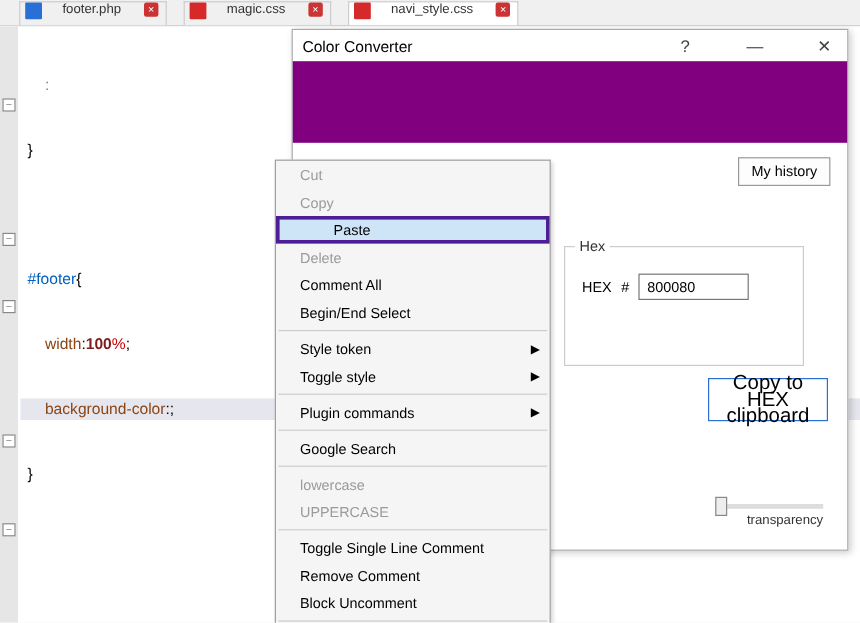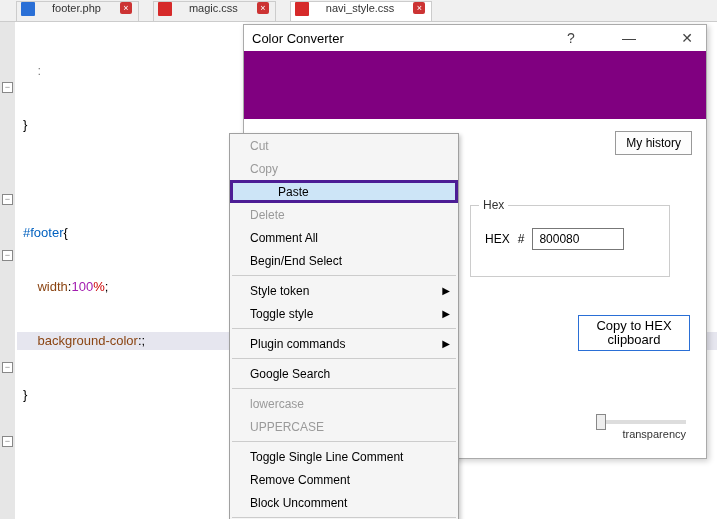--- a/index.html
+++ b/index.html
@@ -17,47 +17,47 @@
 
   
   .editor { position: absolute; top: 22px; left: 0; right: 0; bottom: 0; background: #fff; font-family: Consolas, monospace; font-size: 13px; line-height: 18px; }
   .gutter { position: absolute; left: 0; top: 0; bottom: 0; width: 15px; background: #e6e6e6; }
   .fold { position: absolute; left: 2px; width: 11px; height: 11px; border: 1px solid #888; background: #fff; color: #888; font-size: 9px; display: flex; align-items: center; justify-content: center; line-height: 1; cursor: pointer; }
   .code { position: absolute; left: 15px; right: 0; top: 0; padding: 4px 0 0 2px; white-space: pre; }
   .line { height: 18px; padding-left: 6px; }
   .line.hl { background: #e6e6ef; }
   .sel { color: #0060bf; }
   .prop { color: #8b4513; }
-  .val { color: #a21caf; }
+  .val { color: #7f1d1d; font-weight: bold; }
   .pct { color: #c00; }
   .str { color: #808080; }
 
   
   .ctxmenu { position: absolute; top: 133px; left: 229px; width: 230px; background: #f5f5f5; border: 1px solid #a0a0a0; box-shadow: 2px 2px 4px rgba(0,0,0,.2); font-size: 12px; z-index: 30; }
   .ctx-item { height: 23px; display: flex; align-items: center; padding: 0 18px 0 20px; color: #000; cursor: default; position: relative; }
   .ctx-item.disabled { color: #9a9a9a; }
   .ctx-item.highlight { background: #cde5f7; border: 3px solid #4c1d95; height: 23px; padding-left: 45px; }
   .ctx-sep { height: 1px; background: #ccc; margin: 3px 2px; }
   .ctx-arrow { position: absolute; right: 8px; font-size: 10px; color: #000; }
 
   
   .panel { position: absolute; top: 24px; left: 243px; width: 464px; height: 435px; background: #fff; border: 1px solid #aaa; z-index: 20; box-shadow: 2px 2px 6px rgba(0,0,0,.2); }
   .panel-titlebar { height: 26px; display: flex; align-items: center; padding: 0 8px; font-size: 13px; color: #000; gap: 36px; }
   .panel-title { flex: 1; }
   .panel-ctrl { width: 22px; height: 22px; display: flex; align-items: center; justify-content: center; font-size: 14px; color: #444; cursor: pointer; }
   .panel-colorband { height: 68px; background: #800080; margin: 0; }
   .panel-body { position: relative; padding: 12px 14px; height: calc(100% - 94px); }
   .btn { display: inline-flex; align-items: center; justify-content: center; background: #fdfdfd; border: 1px solid #999; font-size: 12px; cursor: pointer; }
   .btn-history { position: absolute; right: 14px; top: 12px; height: 24px; padding: 0 10px; }
-  .hex-group { position: absolute; left: 226px; top: 86px; width: 200px; height: 72px; border: 1px solid #ccc; }
+  .hex-group { position: absolute; left: 226px; top: 86px; width: 200px; height: 100px; border: 1px solid #ccc; }
   .hex-label { position: absolute; top: -8px; left: 8px; background: #fff; padding: 0 4px; font-size: 12px; color: #333; }
   .hex-row { display: flex; align-items: center; gap: 8px; padding: 22px 14px 0 14px; }
   .hex-row .txt { font-size: 12px; color: #000; }
   .hex-input { width: 92px; height: 22px; border: 1px solid #777; padding: 0 6px; font-size: 12px; }
-  .btn-copy { position: absolute; right: 16px; top: 196px; width: 112px; height: 36px; line-height: 14px; text-align: center; border: 1px solid #2a6fd6; background: #fff; font-size: 13px; padding: 2px; }
+  .btn-copy { position: absolute; right: 16px; top: 196px; width: 100px; height: 36px; line-height: 14px; text-align: center; border: 1px solid #2a6fd6; background: #fff; font-size: 17px; padding: 2px; }
   .slider-area { position: absolute; right: 20px; bottom: 18px; width: 90px; text-align: right; }
   .slider-track { position: relative; width: 90px; height: 4px; background: #ddd; margin-bottom: 4px; }
   .slider-thumb { position: absolute; left: 0; top: -6px; width: 10px; height: 16px; background: #eee; border: 1px solid #888; }
   .slider-label { font-size: 11px; color: #333; }
 </style>
 </head>
 <body>
 
 <div class="tabbar">
   <div class="tab-edge"></div>

